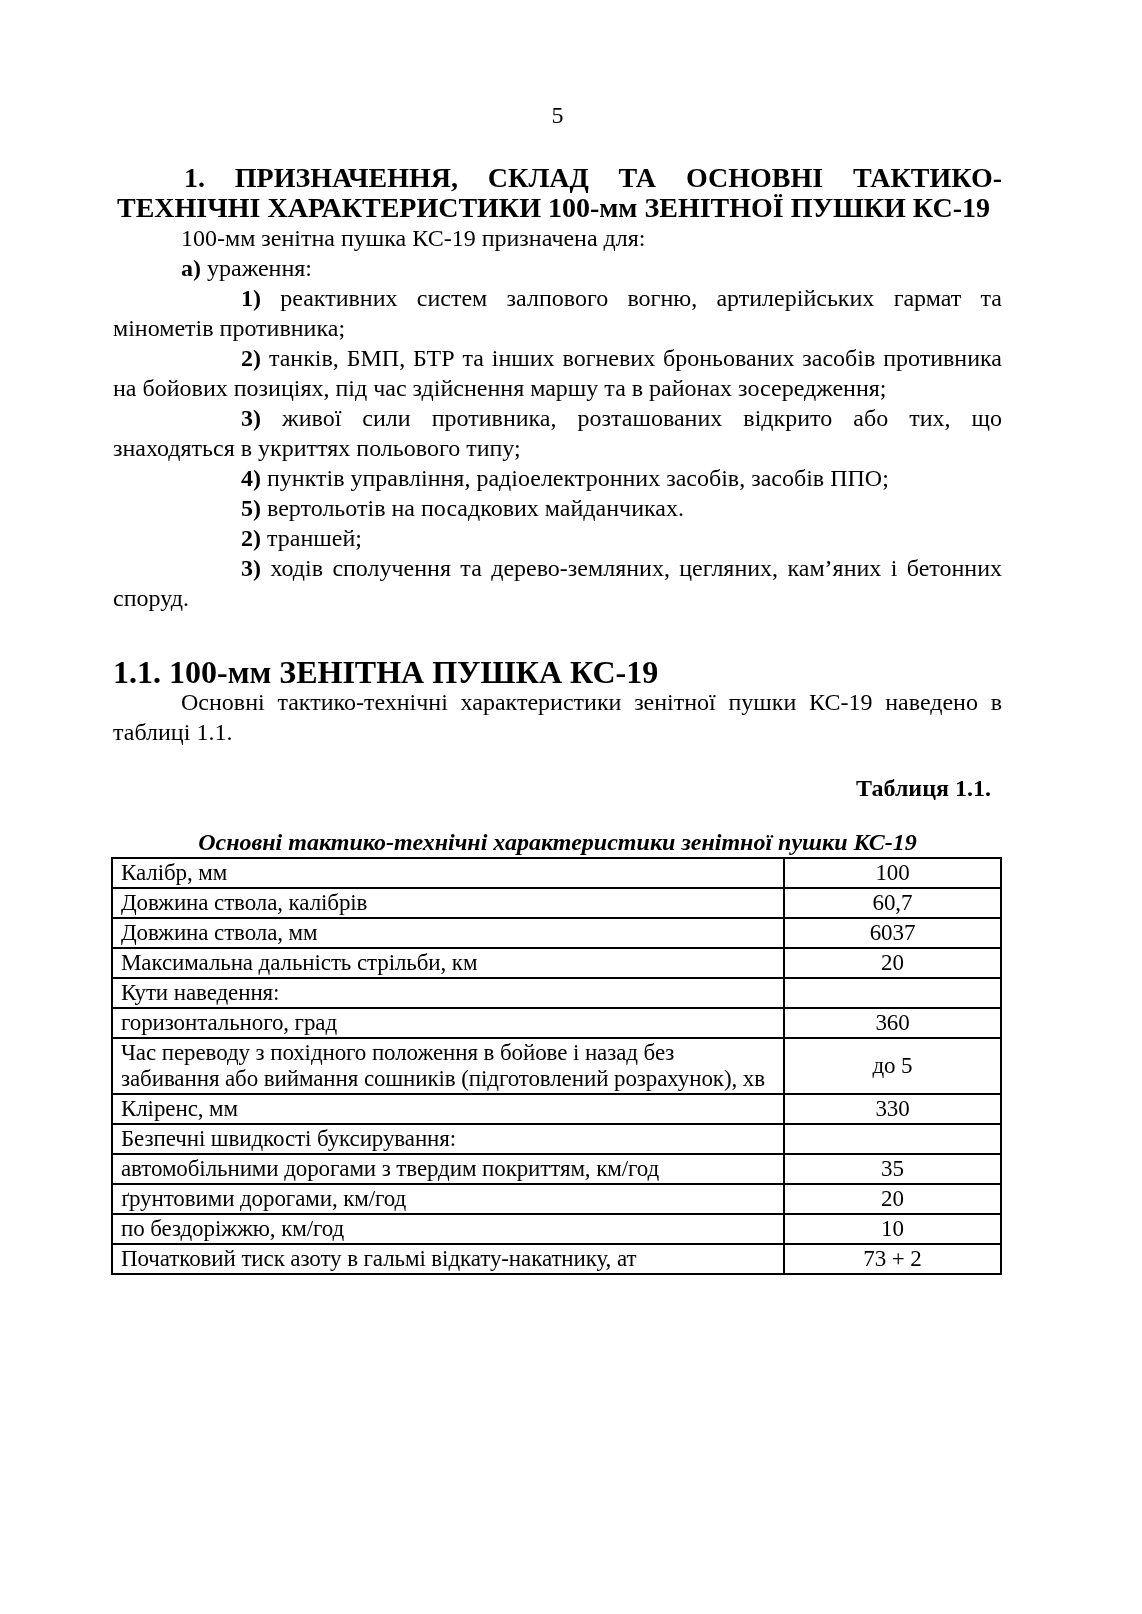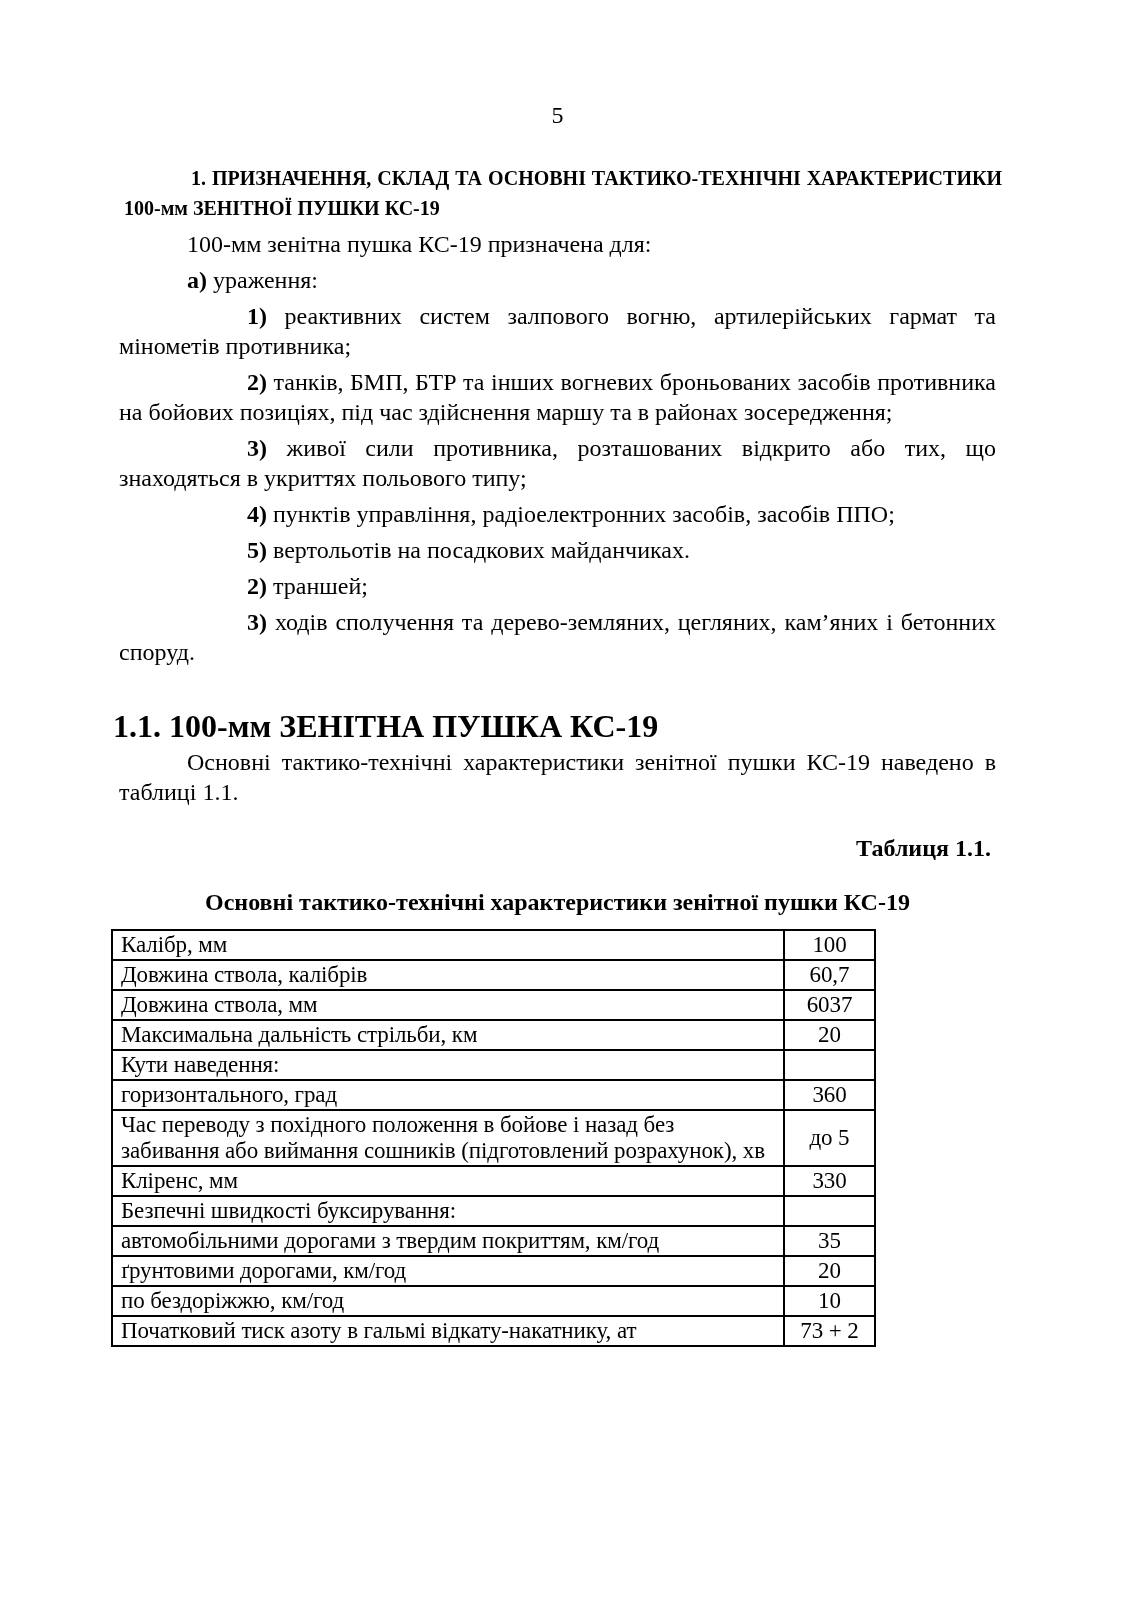--- a/index.html
+++ b/index.html
@@ -11,52 +11,53 @@
     background: #ffffff;
     color: #000000;
     font-family: "Liberation Serif", "DejaVu Serif", serif;
     font-size: 24px;
     line-height: 30px;
     padding: 100px 140px 0 113px;
     overflow: hidden;
   }
   .page-number { text-align: center; }
   .main-heading {
-    font-size: 20px;
+    font-size: 28px;
     line-height: 30px;
     font-weight: bold;
-    margin: 33px 0 0 11px;
+    margin: 33px 0 0 4px;
     text-indent: 67px;
     text-align: justify;
   }
-  p.para { margin: 6px; text-align: justify; }
+  p.para { margin: 0; text-align: justify; }
   .mt-intro { margin-top: 27px; }
   .level-a { text-indent: 68px; }
   .level-n { text-indent: 128px; }
   .marker { font-weight: bold; }
   .sub-heading {
     font-size: 32px;
     line-height: 30px;
     font-weight: bold;
     margin: 44px 0 0 0;
   }
   .section-para { margin-top: 32px; }
   .table-label {
     margin: 26px 11px 0 0;
     text-align: right;
     font-weight: bold;
   }
   .table-title {
-    margin: 24px 0 12px 0;
+    margin: 24px 0 0 0;
     text-align: center;
     font-weight: bold;
+    font-style: italic;
   }
   table.ttx {
     border-collapse: collapse;
-    width: 765px;
+    width: 891px;
     table-layout: fixed;
     font-size: 23px;
     margin-left: -2px;
   }
   table.ttx col.c1 { width: 672px; }
   table.ttx td {
     border: 2px solid #000000;
     line-height: 26px;
     height: 25px;
     padding: 1px 8px;

